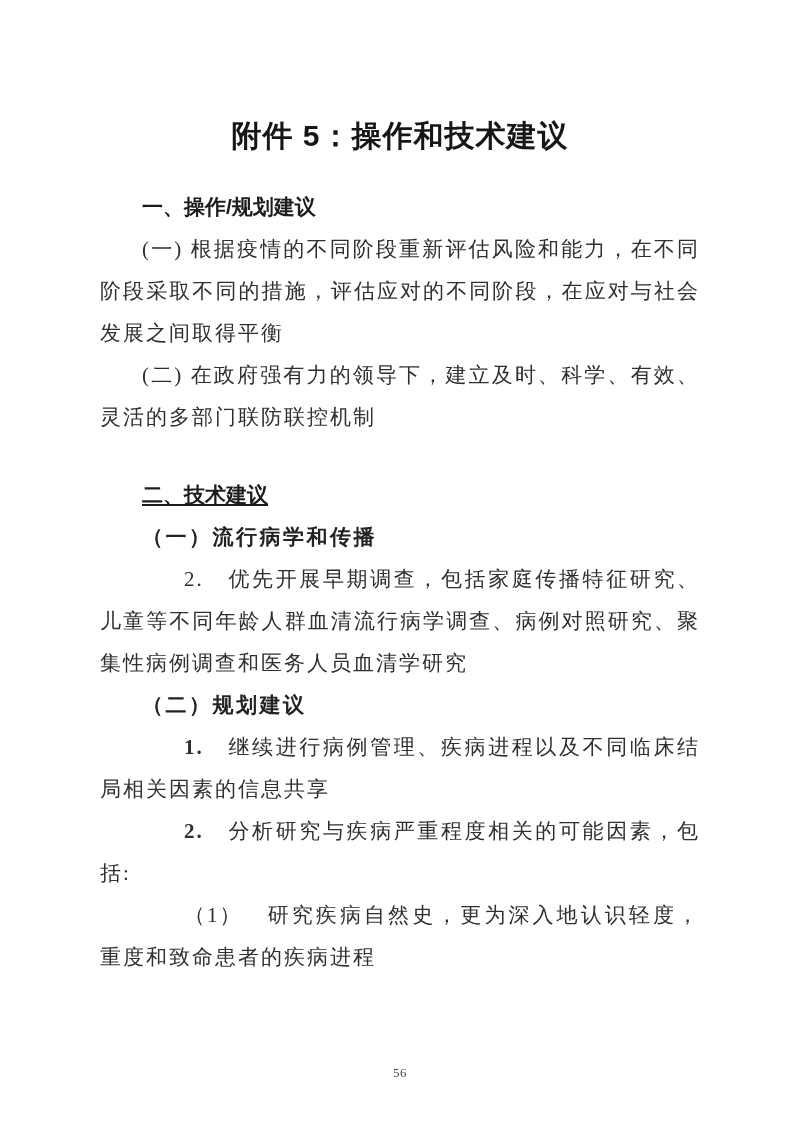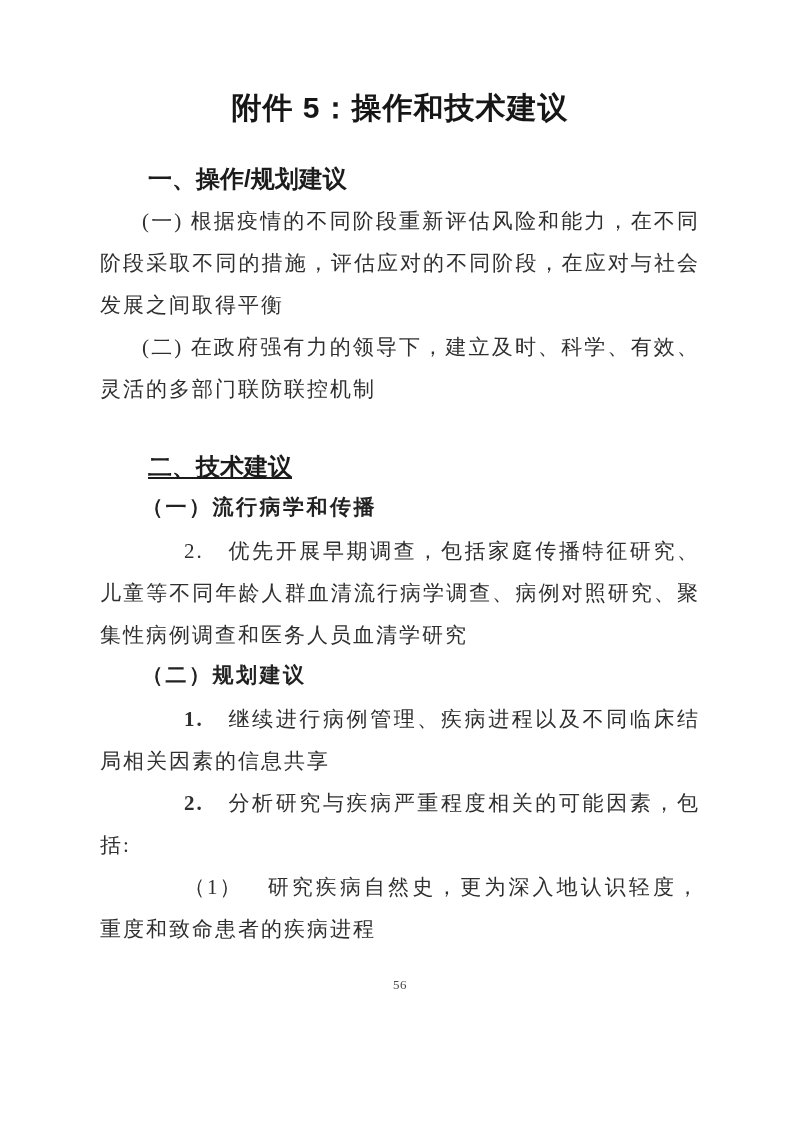--- a/index.html
+++ b/index.html
@@ -10,50 +10,50 @@
     position: relative;
     width: 800px;
     height: 1131px;
     margin: 0 auto;
     background: #ffffff;
     overflow: hidden;
     color: #2f2f2f;
   }
 
   .content {
-    padding: 84px 100px 0 100px;
+    padding: 112px 100px 0 100px;
   }
 
   .doc-title {
     font-family: "Liberation Sans", "DejaVu Sans", sans-serif;
     font-weight: 700;
     font-size: 30px;
     line-height: 48px;
     letter-spacing: 1px;
     text-align: center;
     color: #161616;
     margin-bottom: 26px;
   }
 
   .section-heading {
     font-family: "Liberation Sans", "DejaVu Sans", sans-serif;
     font-weight: 700;
-    font-size: 24px;
+    font-size: 21px;
     line-height: 42px;
     color: #1c1c1c;
     text-indent: 2em;
   }
 
   .section-technical-heading {
     margin-top: 36px;
     text-decoration: underline;
   }
 
   .sub-heading {
-    font-family: Liberation Mono, monospace;
+    font-family: Liberation Serif, serif;
     font-weight: 700;
     font-size: 21px;
     line-height: 42px;
     letter-spacing: 2.5px;
     color: #222222;
     text-indent: 2em;
   }
 
   .para {
     font-size: 21px;
@@ -69,21 +69,21 @@
     display: inline-block;
     margin-right: 1.15em;
   }
 
   .item-num-strong {
     font-weight: 700;
   }
 
   .page-footer {
     position: absolute;
-    top: 976px;
+    top: 1064px;
     left: 0;
     width: 100%;
     text-align: center;
     font-size: 13px;
     line-height: 18px;
     color: #474747;
     letter-spacing: 0.5px;
   }
 </style>
 </head>

